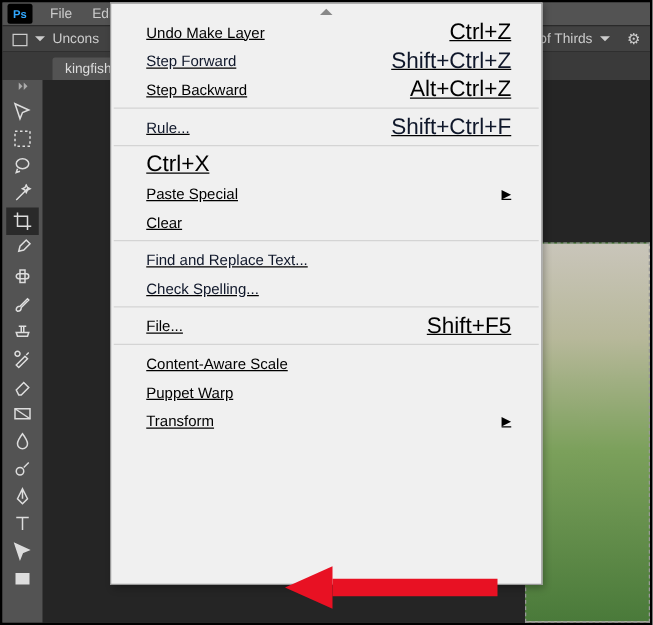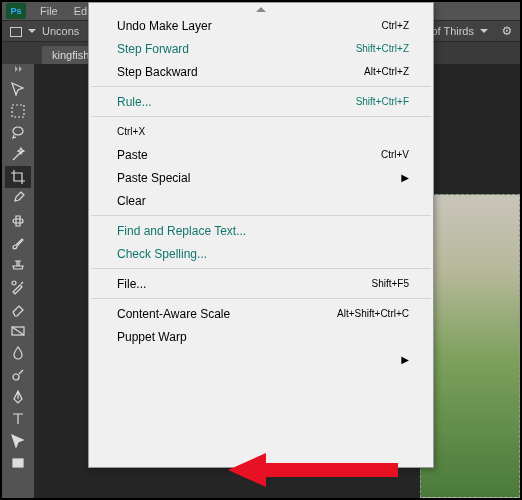--- a/index.html
+++ b/index.html
@@ -1,42 +1,42 @@
 <!DOCTYPE html>
 <html><head>
 <meta charset="utf-8">
 <style>
 * { margin:0; padding:0; box-sizing:border-box; font-family:"Segoe UI",Tahoma,sans-serif; }
 body { width:522px; height:500px; background:#000; overflow:hidden; position:relative; }
 .frame { position:absolute; left:2px; top:2px; width:518px; height:496px; background:#535353; }
 .menubar { height:18px; background:#535353; display:flex; align-items:center; padding-left:4px; }
-.ps-logo { width:20px; height:16px; background:#14532d; color:#31a8ff; font-size:9px; font-weight:bold; display:flex; align-items:center; justify-content:center; border-radius:2px; margin-right:6px; }
+.ps-logo { width:20px; height:16px; background:#000000; color:#31a8ff; font-size:9px; font-weight:bold; display:flex; align-items:center; justify-content:center; border-radius:2px; margin-right:6px; }
 .menu-item { color:#ccc; font-size:11px; padding:0 8px; cursor:default; }
 .optbar { height:22px; background:#424242; border-top:1px solid #2a2a2a; border-bottom:1px solid #2a2a2a; display:flex; align-items:center; padding:0 6px; color:#ccc; font-size:11px; }
 .crop-icon { width:16px; height:16px; margin-right:4px; position:relative; }
 .crop-icon::before { content:""; position:absolute; left:2px; top:4px; width:10px; height:8px; border:1px solid #ccc; }
 .tri-down { width:0; height:0; border-left:4px solid transparent; border-right:4px solid transparent; border-top:4px solid #ccc; margin-right:6px; }
 .optspacer { flex:1; }
 .gear-ic { width:14px; height:14px; color:#ccc; margin-left:6px; display:flex; align-items:center; justify-content:center; font-size:12px; }
 .tabbar { height:22px; background:#3a3a3a; display:flex; align-items:flex-end; padding-left:40px; }
 .tab { background:#535353; color:#ddd; font-size:11px; padding:3px 10px; border-radius:2px 2px 0 0; }
 .workarea { position:absolute; left:0; top:62px; width:518px; height:434px; background:#252525; }
 .toolbar { position:absolute; left:0; top:0; width:32px; height:434px; background:#535353; display:flex; flex-direction:column; align-items:center; padding-top:2px; }
 .dbl-tri { width:16px; height:10px; display:flex; justify-content:center; gap:1px; margin-bottom:2px; }
 .dbl-tri span { width:0; height:0; border-top:3px solid transparent; border-bottom:3px solid transparent; border-left:3px solid #aaa; }
 .tool { width:26px; height:22px; display:flex; align-items:center; justify-content:center; color:#ddd; cursor:default; position:relative; }
 .tool.active { background:#2a2a2a; }
 .tool svg { width:16px; height:16px; stroke:#ddd; fill:none; stroke-width:1.2; }
 .canvas-img { position:absolute; right:0; top:130px; width:100px; height:304px; background:linear-gradient(180deg,#c9c5ba 0%,#b7b89a 25%,#7ba05b 55%,#4a7a3a 100%); border:1px dashed #999; }
-.dropdown { position:absolute; left:88px; top:2px; width:346px; height:466px; background:#f0f0f0; border:1px solid #999; box-shadow:2px 2px 6px rgba(0,0,0,.3); z-index:10; }
+.dropdown { position:absolute; left:88px; top:2px; width:346px; height:466px; background:#f0f0f0; border:1px solid #999; box-shadow:2px 2px 6px rgba(0,0,0,.3); z-index:10;text-decoration:underline; }
 .dd-arrow-up { width:0; height:0; border-left:5px solid transparent; border-right:5px solid transparent; border-bottom:5px solid #888; margin:4px auto 2px; }
 .dd-item { display:flex; align-items:center; height:23px; padding:0 24px 0 28px; font-size:12px; color:#000; cursor:default; }
-.dd-item.disabled { color:#0f766e; }
+.dd-item.disabled { color:#0f172a; }
 .dd-label { flex:1; }
-.dd-short { font-size:10px; }
+.dd-short { font-size:18px; }
 .dd-sub { margin-left:auto; color:#000; font-size:10px; }
 .dd-sep { height:1px; background:#d4d4d4; margin:3px 2px; }
 .red-arrow { position:absolute; left:228px; top:453px; width:170px; height:34px; z-index:20; pointer-events:none; }
 .red-arrow-body { position:absolute; left:38px; top:10px; width:132px; height:14px; background:#e81123; }
 .red-arrow-head { position:absolute; left:0; top:0; width:0; height:0; border-top:17px solid transparent; border-bottom:17px solid transparent; border-right:38px solid #e81123; }
 </style>
 </head>
 <body>
 
 <div class="frame">
@@ -185,24 +185,20 @@
       <div class="dd-sep"></div>
       <div class="dd-item disabled">
         <span class="dd-label">Rule...</span>
         <span class="dd-short">Shift+Ctrl+F</span>
       </div>
       <div class="dd-sep"></div>
       <div class="dd-item">
         <span class="dd-short">Ctrl+X</span>
       </div>
       <div class="dd-item">
-        <span class="dd-label">Paste</span>
-        <span class="dd-short">Ctrl+V</span>
-      </div>
-      <div class="dd-item">
         <span class="dd-label">Paste Special</span>
         <span class="dd-sub">▶</span>
       </div>
       <div class="dd-item">
         <span class="dd-label">Clear</span>
       </div>
       <div class="dd-sep"></div>
       <div class="dd-item disabled">
         <span class="dd-label">Find and Replace Text...</span>
       </div>
@@ -210,26 +206,26 @@
         <span class="dd-label">Check Spelling...</span>
       </div>
       <div class="dd-sep"></div>
       <div class="dd-item">
         <span class="dd-label">File...</span>
         <span class="dd-short">Shift+F5</span>
       </div>
       <div class="dd-sep"></div>
       <div class="dd-item">
         <span class="dd-label">Content-Aware Scale</span>
-        <span class="dd-short">Alt+Shift+Ctrl+C</span>
       </div>
       <div class="dd-item">
         <span class="dd-label">Puppet Warp</span>
       </div>
       <div class="dd-item">
+        <span class="dd-label">Transform</span>
         <span class="dd-sub">▶</span>
       </div>
     </div>
 </div>
 
 <div class="red-arrow">
   <div class="red-arrow-head"></div>
   <div class="red-arrow-body"></div>
 </div>
 

